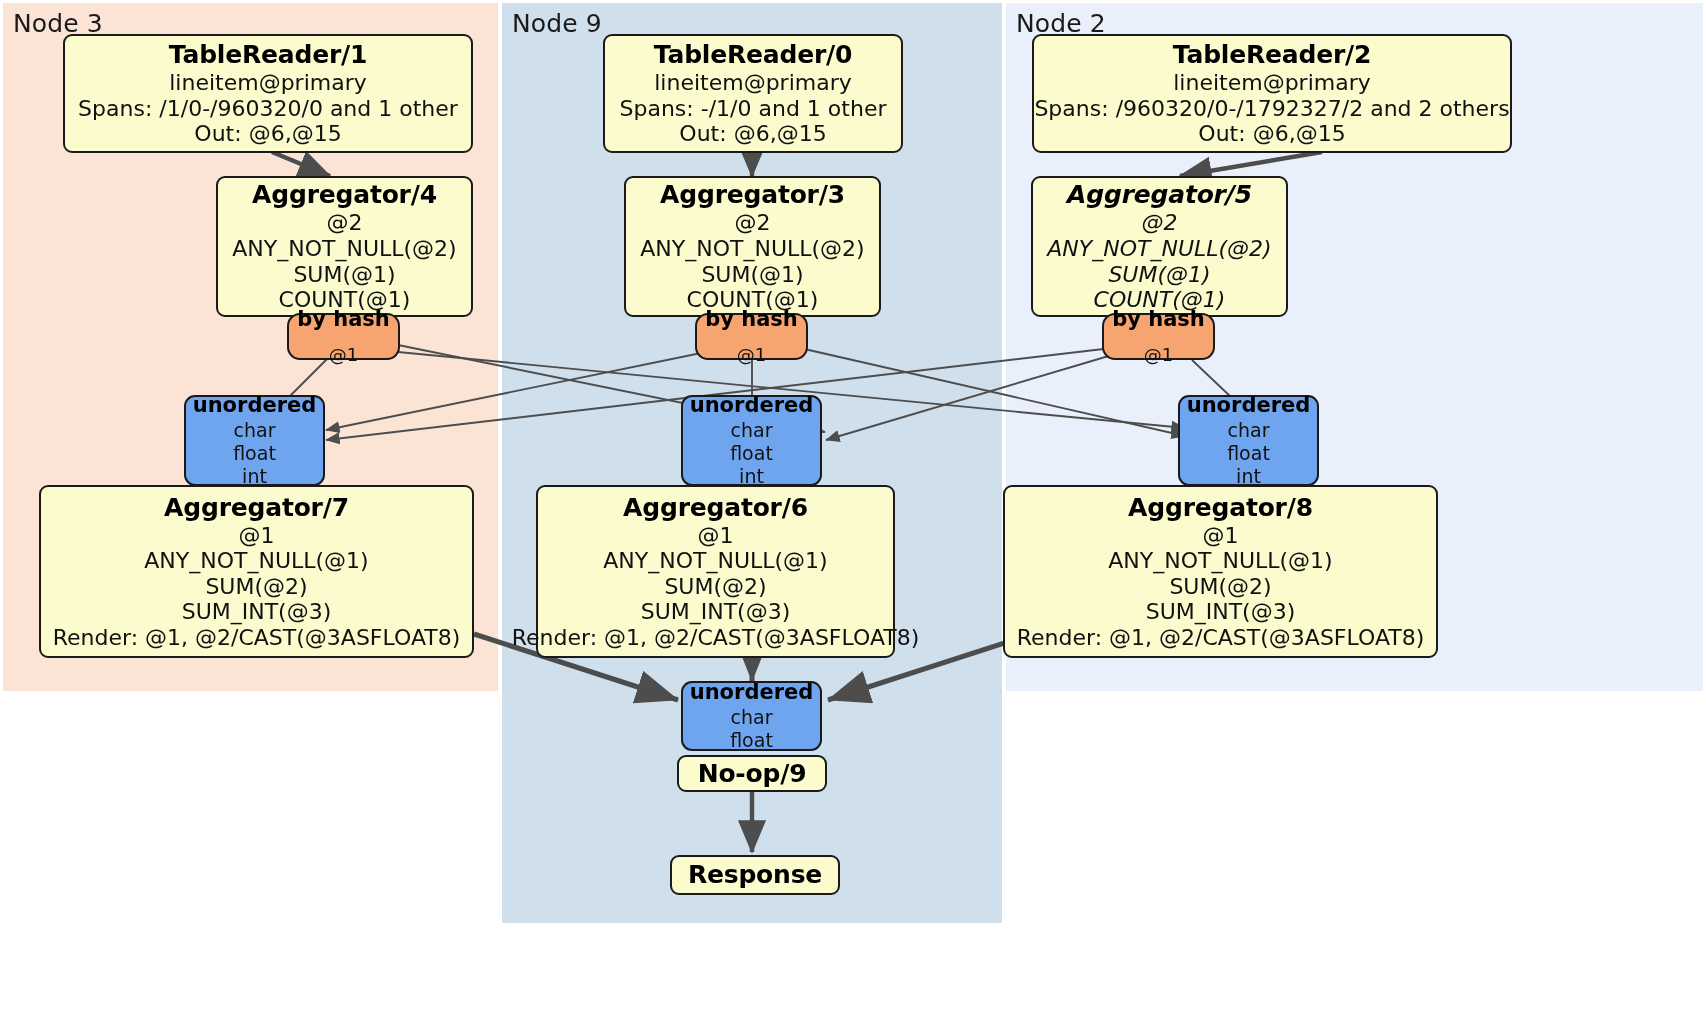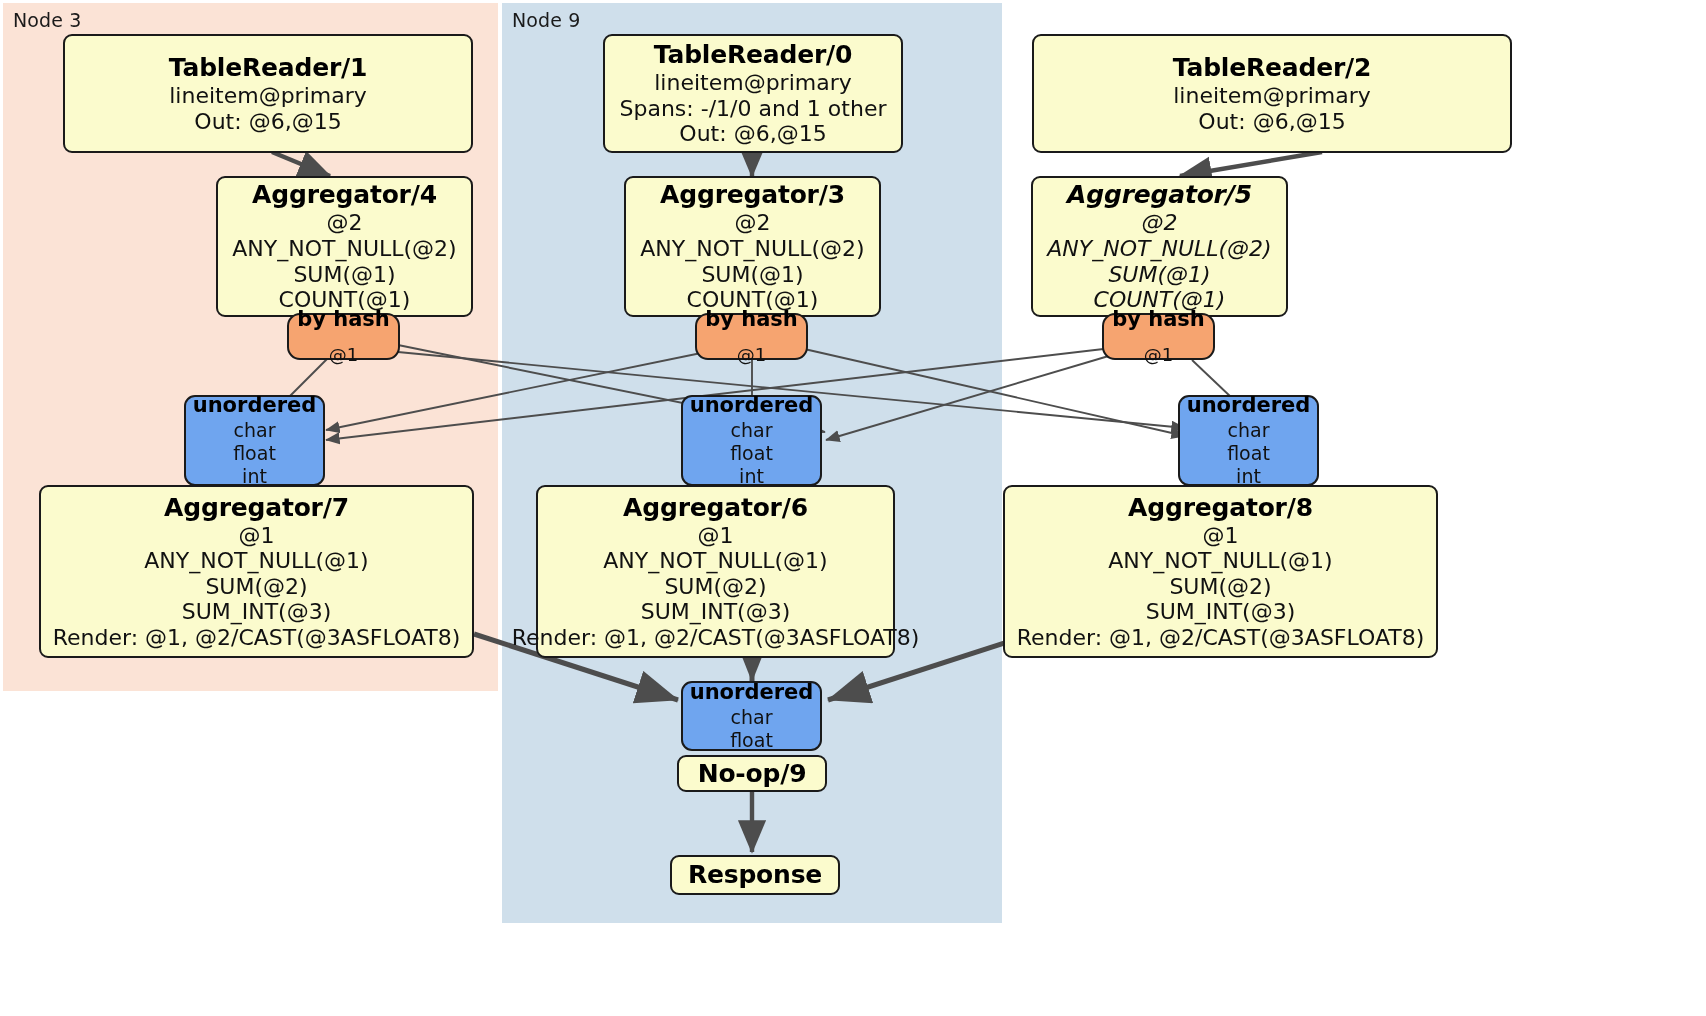--- a/index.html
+++ b/index.html
@@ -17,21 +17,21 @@
   }
   
   .panel {
     position: absolute;
     box-sizing: border-box;
   }
   .panel-label {
     position: absolute;
     top: 6px;
     left: 10px;
-    font-size: 19px;
+    font-size: 25px;
     color: #1a1a1a;
     letter-spacing: 0.1px;
     white-space: nowrap;
   }
   
   #edges {
     position: absolute;
     left: 0; top: 0;
     width: 1706px;
     height: 1016px;
@@ -131,20 +131,23 @@
 <div id="stage">
 
   <div class="panel" style="left:3px; top:3px; width:495px; height:688px; background:#fbe3d6;">
     <span class="panel-label">Node 3</span>
   </div>
 
   <div class="panel" style="left:502px; top:3px; width:500px; height:920px; background:#cfdfeb;">
     <span class="panel-label">Node 9</span>
   </div>
 
+  <div class="panel" style="left:1006px; top:3px; width:697px; height:688px; background:#eaf0fb;">
+    <span class="panel-label">Node 2</span>
+  </div>
 
   <svg id="edges" viewBox="0 0 1706 1016" width="1706" height="1016">
     <defs>
       <marker id="ah" markerWidth="9" markerHeight="9" refX="7.2" refY="3.2" orient="auto" markerUnits="strokeWidth">
         <path d="M0,0 L7.6,3.2 L0,6.4 z" fill="#4d4d4d"></path>
       </marker>
       <marker id="ahs" markerWidth="10" markerHeight="10" refX="8.4" refY="3.4" orient="auto" markerUnits="strokeWidth">
         <path d="M0,0 L8.6,3.4 L0,6.8 z" fill="#4d4d4d"></path>
       </marker>
     </defs>
@@ -168,20 +171,21 @@
     <path d="M474,634 L678,700" stroke="#4d4d4d" stroke-width="5" fill="none" marker-end="url(#ahs)"></path>
     <path d="M752,650 L752,681" stroke="#4d4d4d" stroke-width="5" fill="none" marker-end="url(#ahs)"></path>
     <path d="M1032,634 L828,700" stroke="#4d4d4d" stroke-width="5" fill="none" marker-end="url(#ahs)"></path>
 
     <path d="M752,790 L752,852" stroke="#4d4d4d" stroke-width="4.4" fill="none" marker-end="url(#ah)"></path>
   </svg>
 
   <div class="box z-top" style="left:63px; top:34px; width:410px; height:119px;">
     <div class="ttl">TableReader/1</div>
     <div class="ln">lineitem@primary</div>
+    <div class="ln">Spans: /1/0-/960320/0 and 1 other</div>
     <div class="ln">Out: @6,@15</div>
   </div>
 
   <div class="box" style="left:216px; top:176px; width:257px; height:141px;">
     <div class="ttl">Aggregator/4</div>
     <div class="ln">@2</div>
     <div class="ln">ANY_NOT_NULL(@2)</div>
     <div class="ln">SUM(@1)</div>
     <div class="ln">COUNT(@1)</div>
   </div>
@@ -253,20 +257,21 @@
     <div class="ttl">No-op/9</div>
   </div>
 
   <div class="box flat z-top" style="left:670px; top:855px; width:170px; height:40px;">
     <div class="ttl">Response</div>
   </div>
 
   <div class="box z-top" style="left:1032px; top:34px; width:480px; height:119px;">
     <div class="ttl">TableReader/2</div>
     <div class="ln">lineitem@primary</div>
+    <div class="ln">Spans: /960320/0-/1792327/2 and 2 others</div>
     <div class="ln">Out: @6,@15</div>
   </div>
 
   <div class="box" style="left:1031px; top:176px; width:257px; height:141px;font-style:italic;">
     <div class="ttl">Aggregator/5</div>
     <div class="ln">@2</div>
     <div class="ln">ANY_NOT_NULL(@2)</div>
     <div class="ln">SUM(@1)</div>
     <div class="ln">COUNT(@1)</div>
   </div>

